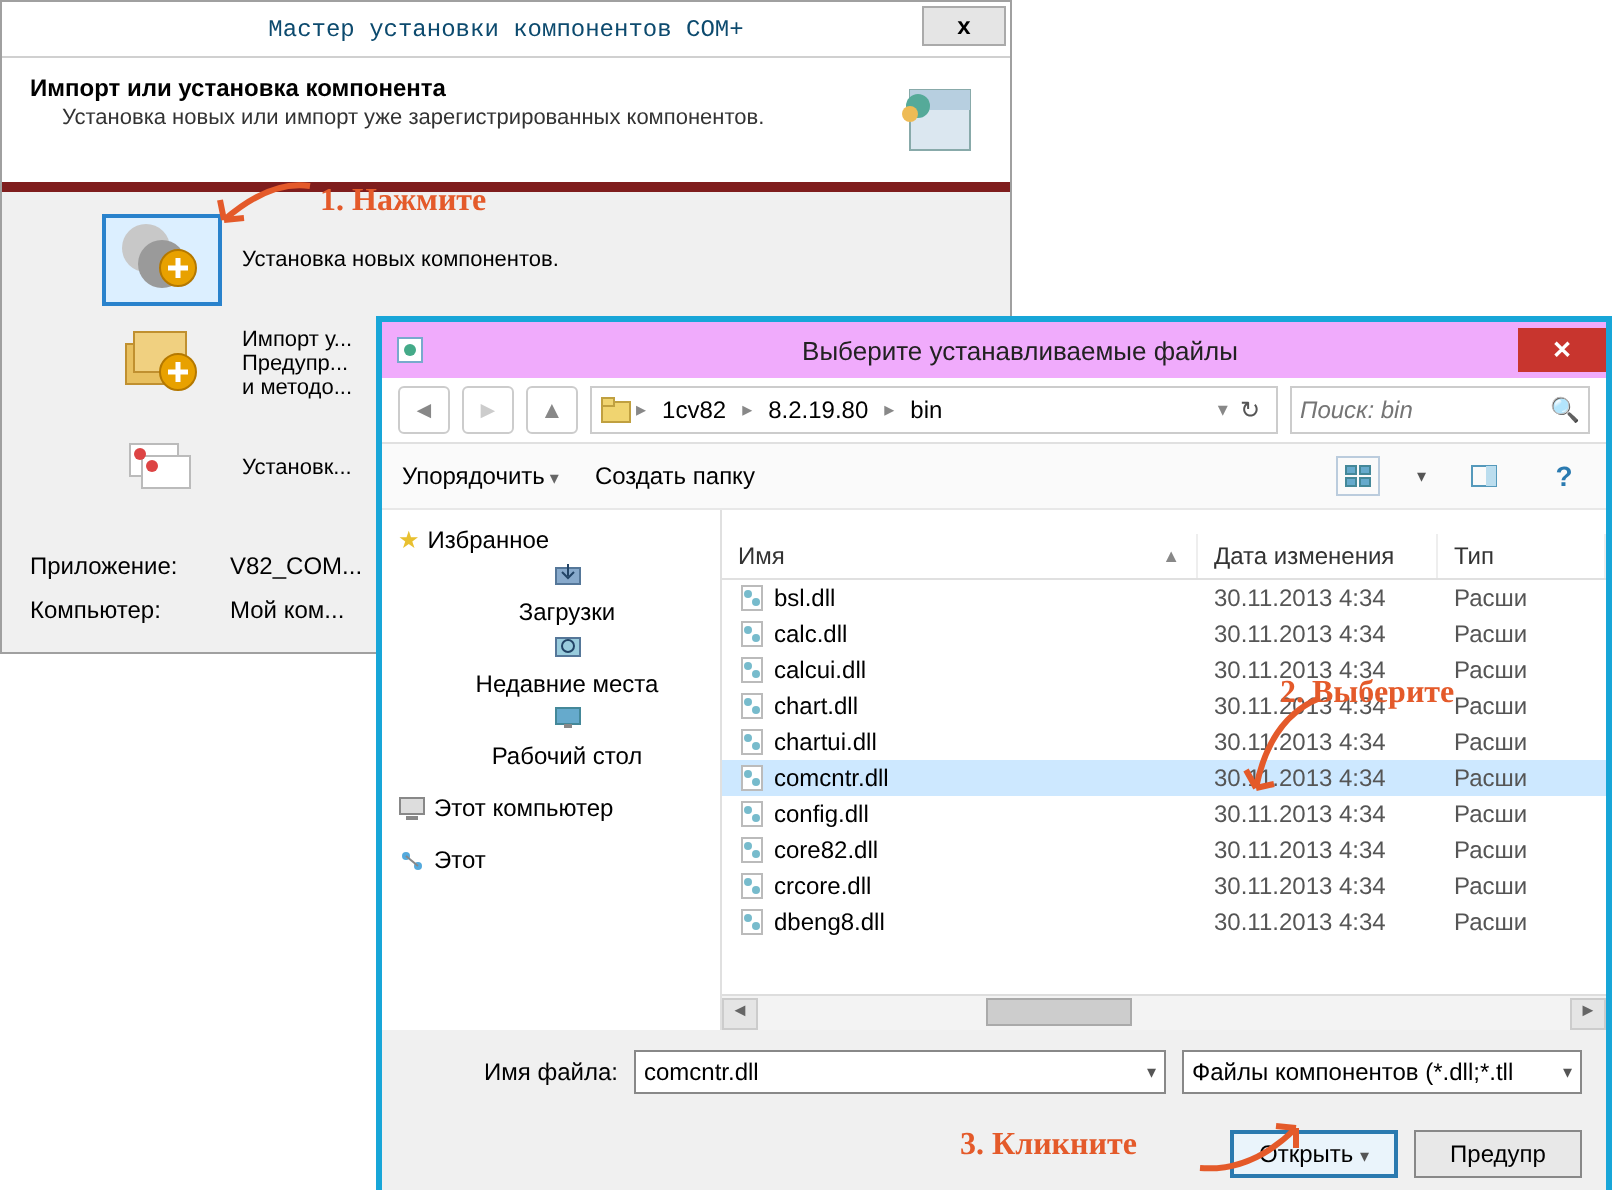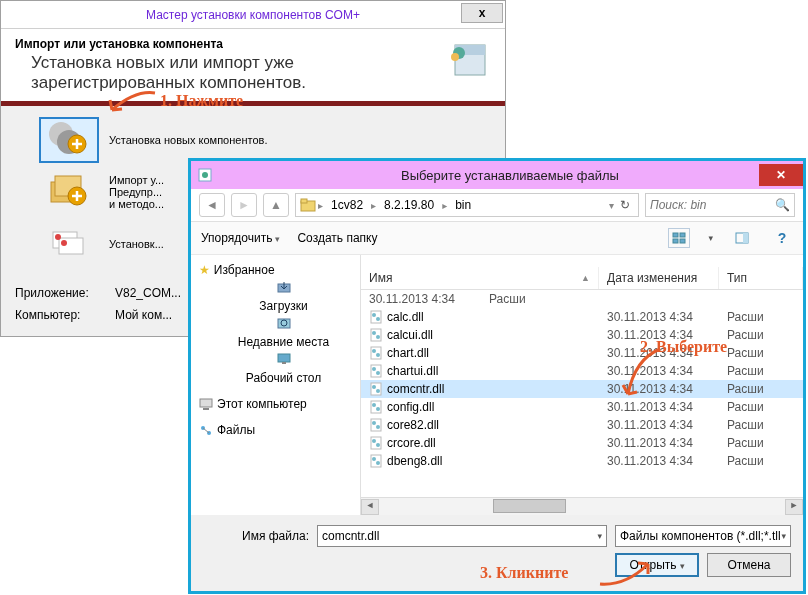--- a/index.html
+++ b/index.html
@@ -1,28 +1,28 @@
 <!DOCTYPE html>
 <html><head>
 <meta charset="utf-8">
 <style>
 * { box-sizing: border-box; margin: 0; padding: 0; font-family: "Segoe UI", Tahoma, sans-serif; font-size: 12px; }
 body { background: #fff; width: 808px; height: 595px; position: relative; overflow: hidden; }
 
 
 .wizard { position: absolute; top: 0; left: 0; width: 506px; border: 1px solid #a0a0a0; background: #f0f0f0; }
 .wizard-titlebar { height: 28px; background: #fff; border-bottom: 1px solid #d0d0d0; display: flex; align-items: center; justify-content: center; position: relative; }
-.wizard-title { color: #6d28d9; }
+.wizard-title { color: #0c4a6e; font-family: Liberation Mono, monospace; }
 .wizard-close { position: absolute; right: 2px; top: 2px; width: 42px; height: 20px; border: 1px solid #aaa; background: #e5e5e5; text-align: center; line-height: 18px; font-weight: bold; cursor: pointer; }
 .wizard-header { background: #fff; padding: 8px 14px; display: flex; border-bottom: 5px solid #7f1d1d; }
 .wizard-header-text { flex: 1; }
 .wizard-header-title { font-weight: bold; font-size: 12px; }
-.wizard-header-sub { font-size: 17px; color: #333; padding-left: 16px; padding-top: 2px; }
+.wizard-header-sub { font-size: 11px; color: #333; padding-left: 16px; padding-top: 2px; }
 .wizard-header-icon { width: 46px; height: 46px; }
-.wizard-body { padding: 6px 6px 8px; }
+.wizard-body { padding: 6px 18px 8px; }
 .wizard-opt { display: flex; align-items: center; margin: 4px 0 4px 32px; min-height: 48px; }
 .wizard-opt-icon { width: 60px; height: 46px; border: 2px solid transparent; display: flex; align-items: center; justify-content: center; margin-right: 10px; cursor: pointer; }
 .wizard-opt-icon.selected { border-color: #2982cc; background: #dcefff; }
 .wizard-opt-text { font-size: 11px; }
 .wizard-footer { padding: 6px 14px 14px; display: grid; grid-template-columns: 100px 1fr; row-gap: 8px; font-size: 11px; }
 
 
 .filedlg { position: absolute; top: 158px; left: 188px; width: 618px; border: 3px solid #18a6d8; background: #fff; }
 .filedlg-titlebar { height: 28px; background: #f0abfc; display: flex; align-items: center; position: relative; }
 .filedlg-title { flex: 1; text-align: center; color: #222; font-size: 13px; }
@@ -56,24 +56,24 @@
 .file-row { display: flex; padding: 1px 0; cursor: pointer; }
 .file-row.sel { background: #cde8ff; }
 .fc-name { width: 238px; padding: 1px 8px; display: flex; align-items: center; gap: 4px; }
 .fc-date { width: 120px; padding: 1px 8px; color: #555; }
 .fc-type { flex: 1; padding: 1px 8px; color: #555; }
 .hscroll { height: 18px; border-top: 1px solid #ddd; display: flex; align-items: center; background: #f3f3f3; }
 .hscroll-btn { width: 18px; height: 16px; background: #e5e5e5; border: 1px solid #ccc; text-align: center; font-size: 9px; color: #666; }
 .hscroll-track { flex: 1; height: 16px; position: relative; }
 .hscroll-thumb { position: absolute; left: 28%; width: 18%; height: 14px; top: 0; background: #cdcdcd; border: 1px solid #aaa; }
 .filedlg-footer { background: #f0f0f0; padding: 10px 12px 14px; }
-.footer-row1 { display: flex; align-items: center; gap: 8px; margin-bottom: 6px; }
+.footer-row1 { display: flex; align-items: center; gap: 8px; margin-bottom: 18px; }
 .footer-label { font-size: 12px; text-align: right; width: 106px; }
 .fname-input { flex: 1; height: 22px; border: 1px solid #888; padding: 0 4px; display: flex; align-items: center; justify-content: space-between; background: #fff; }
-.filter-dd { width: 176px; height: 22px; border: 1px solid #888; padding: 0 4px; display: flex; align-items: center; justify-content: space-between; background: #fff; cursor: pointer; }
+.filter-dd { width: 200px; height: 22px; border: 1px solid #888; padding: 0 4px; display: flex; align-items: center; justify-content: space-between; background: #fff; cursor: pointer; }
 .footer-row2 { display: flex; justify-content: flex-end; gap: 8px; }
 .btn { width: 84px; height: 24px; border: 1px solid #888; background: #e8e8e8; text-align: center; line-height: 22px; font-size: 12px; cursor: pointer; }
 .btn.primary { border: 2px solid #2a7ab0; background: #eaf4fb; line-height: 20px; }
 
 
 .annot { position: absolute; color: #e45a2a; font-family: "Comic Sans MS", cursive; font-size: 16px; font-weight: bold; pointer-events: none; }
 .annot-arrow { position: absolute; pointer-events: none; }
 
 
 svg { display: block; }
@@ -242,36 +242,44 @@
           <span>Этот компьютер</span>
         </div>
       </div>
       <div class="side-group">
         <div class="side-head">
           <svg width="14" height="12">
               <circle cx="4" cy="4" r="2" fill="#5ad"></circle>
               <circle cx="10" cy="9" r="2" fill="#5ad"></circle>
               <path d="M4 4L10 9" stroke="#888"></path>
             </svg>
-          <span>Файлы</span>
+          <span>Этот</span>
         </div>
       </div>
     </div>
     <div class="filelist">
       <div class="filelist-head">
         <div class="fh-col fh-name">
             <span>Имя</span>
             <span style="flex:1"></span>
             <span style="font-size:9px;color:#888">▲</span>
           </div>
         <div class="fh-col fh-date">Дата изменения</div>
         <div class="fh-col fh-type">Тип</div>
       </div>
       <div class="filelist-body" id="file-rows">
           <div class="file-row">
+            <div class="fc-name">
+              <svg width="14" height="14">
+                <rect x="2" y="1" width="10" height="12" fill="#fff" stroke="#bbb"></rect>
+                <circle cx="5" cy="5" r="2" fill="#7bc"></circle>
+                <circle cx="9" cy="9" r="2" fill="#7bc"></circle>
+              </svg>
+              <span>bsl.dll</span>
+            </div>
             <div class="fc-date">30.11.2013 4:34</div>
             <div class="fc-type">Расши</div>
           </div>
           <div class="file-row">
             <div class="fc-name">
               <svg width="14" height="14">
                 <rect x="2" y="1" width="10" height="12" fill="#fff" stroke="#bbb"></rect>
                 <circle cx="5" cy="5" r="2" fill="#7bc"></circle>
                 <circle cx="9" cy="9" r="2" fill="#7bc"></circle>
               </svg>
@@ -395,21 +403,21 @@
       </div>
       <div class="filter-dd">
         <span style="overflow:hidden;white-space:nowrap">Файлы компонентов (*.dll;*.tll</span>
         <span class="dd-arrow">▾</span>
       </div>
     </div>
     <div class="footer-row2">
       <div class="btn primary">
         <span>Открыть</span> <span class="dd-arrow">▾</span>
       </div>
-      <div class="btn">Отмена</div>
+      <div class="btn">Предупр</div>
     </div>
   </div>
 </div>
 
 <svg class="annot-arrow" style="top:88px;left:100px" width="60" height="30">
   <path d="M55 5 Q35 2 12 22" stroke="#e45a2a" stroke-width="3" fill="none"></path>
   <path d="M12 22 l-2 -10 M12 22 l10 -1" stroke="#e45a2a" stroke-width="3" fill="none"></path>
 </svg>
 <div class="annot" style="top:92px;left:160px">1. Нажмите</div>
 

